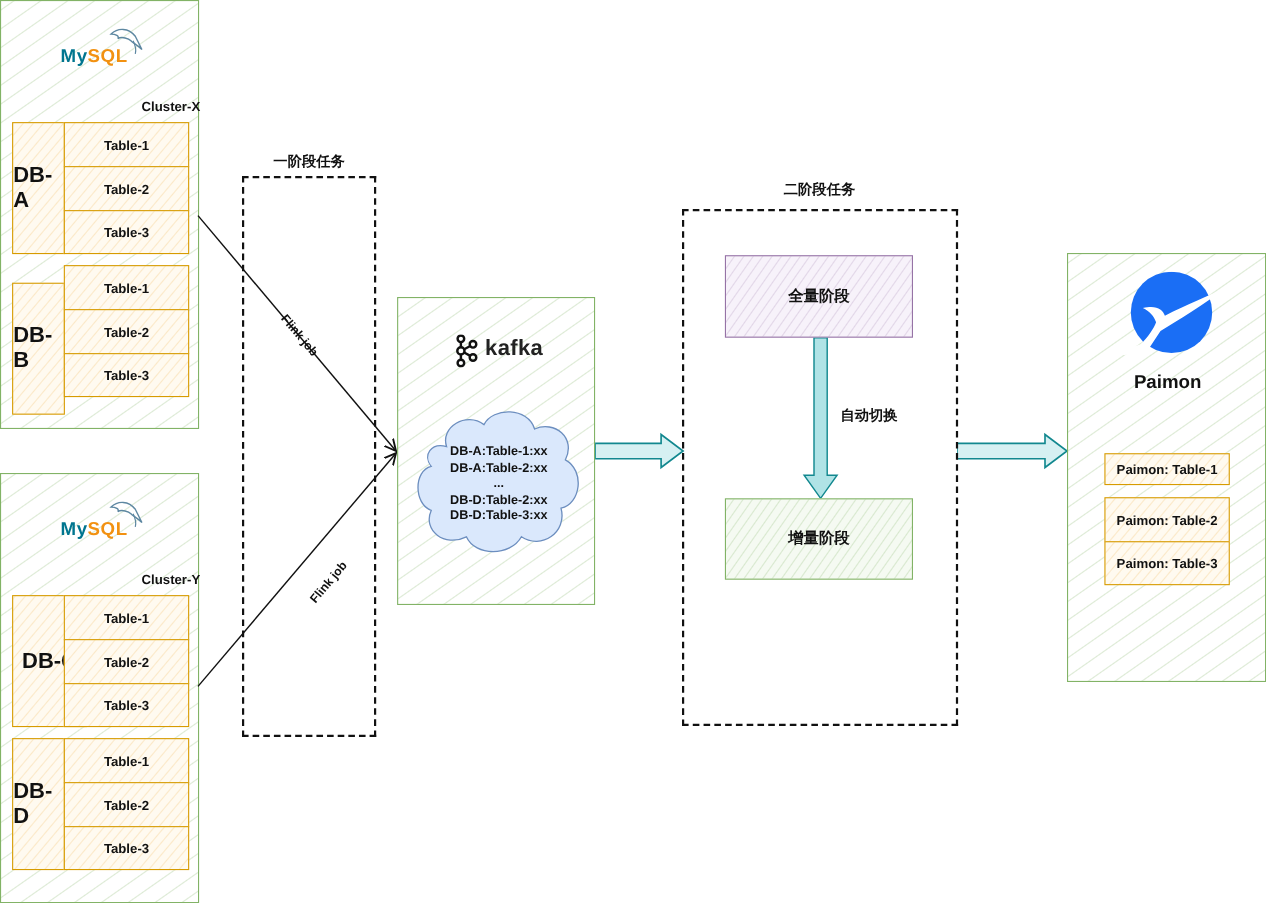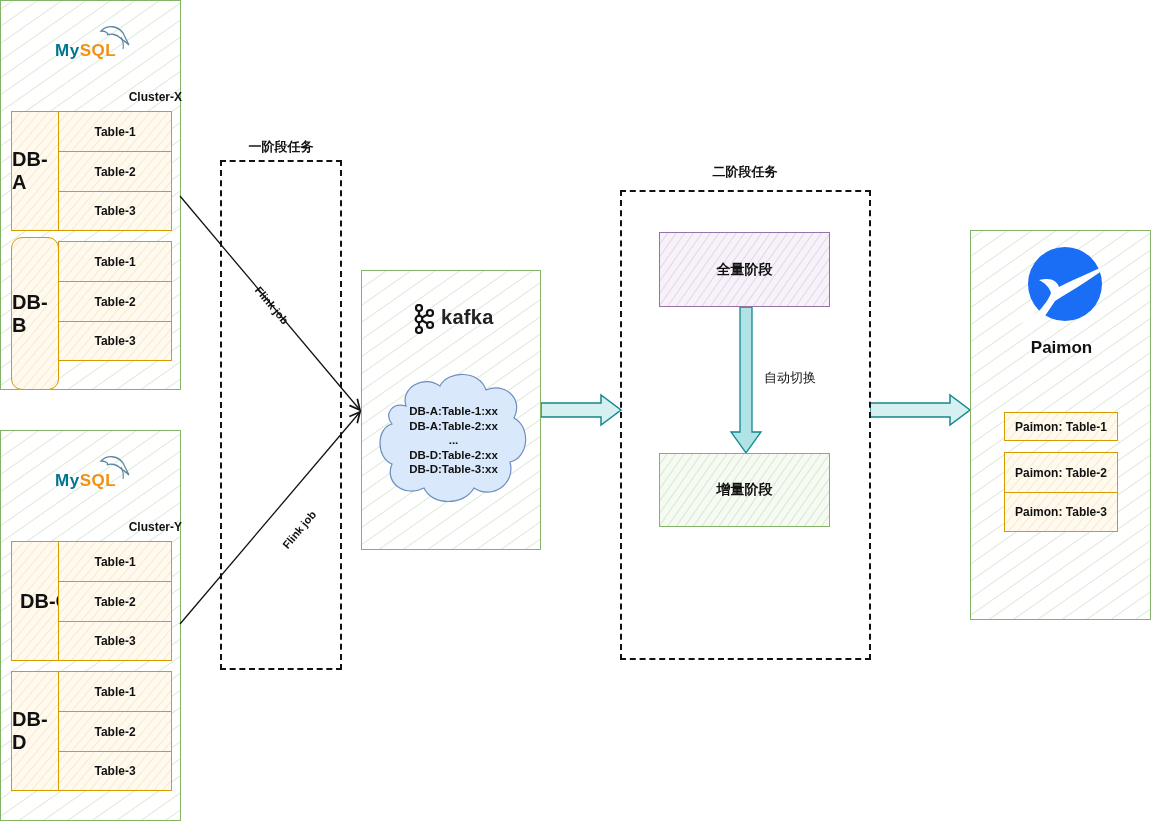--- a/index.html
+++ b/index.html
@@ -51,21 +51,21 @@
   </div>
   <div class="abs cluster-title" style="left:0;top:89px;width:181px;">Cluster-X</div>
 
   <div class="abs orange-cell" style="left:10px;top:110px;width:48px;height:120px;">
       <span class="db-label">DB-A</span>
     </div>
   <div class="abs orange-cell" style="left:57px;top:110px;width:114px;height:41px;">Table-1</div>
   <div class="abs orange-cell" style="left:57px;top:150px;width:114px;height:41px;">Table-2</div>
   <div class="abs orange-cell" style="left:57px;top:190px;width:114px;height:40px;">Table-3</div>
 
-  <div class="abs orange-cell" style="left:10px;top:236px;width:48px;height:153px;border-radius:11px;">
+  <div class="abs orange-cell" style="left:10px;top:256px;width:48px;height:120px;">
       <span class="db-label">DB-B</span>
     </div>
   <div class="abs orange-cell" style="left:57px;top:240px;width:114px;height:41px;">Table-1</div>
   <div class="abs orange-cell" style="left:57px;top:280px;width:114px;height:41px;">Table-2</div>
   <div class="abs orange-cell" style="left:57px;top:320px;width:114px;height:40px;">Table-3</div>
 </div>
 
 <div class="abs green-panel" style="left:0;top:430px;width:181px;height:391px;">
   <div class="abs" style="left:54px;top:28px;width:80px;height:36px;">
     <svg class="abs" style="left:42px;top:-6px;" width="34" height="30" viewBox="0 0 34 30">
@@ -146,21 +146,21 @@
 </svg>
 
 <div class="abs stage-title" style="left:620px;top:163px;width:250px;">二阶段任务</div>
 <div class="abs dashed" style="left:620px;top:190px;width:251px;height:470px;"></div>
 
 <div class="abs phase-box phase-full" style="left:659px;top:232px;width:171px;height:75px;">全量阶段</div>
 
 <svg class="abs" style="left:728px;top:307px;" width="36" height="148" viewBox="0 0 36 148">
   <path d="M12 0 L24 0 L24 125 L33 125 L18 146 L3 125 L12 125 Z" fill="#b0e3e6" stroke="#12888f" stroke-width="1.3"></path>
 </svg>
-<div class="abs" style="left:764px;top:369px;font-size:13px;font-weight:normal;">自动切换</div>
+<div class="abs" style="left:764px;top:369px;font-size:13px;font-weight:bold;">自动切换</div>
 
 <div class="abs phase-box phase-inc" style="left:659px;top:453px;width:171px;height:74px;">增量阶段</div>
 
 <div class="abs green-panel" style="left:970px;top:230px;width:181px;height:390px;">
   <svg class="abs" style="left:36px;top:16px;" width="110" height="80" viewBox="0 0 110 80">
     <circle cx="58" cy="37" r="37" fill="#1a6ef5"></circle>
     <path d="M32 33 C44 30, 50 34, 52 40 C72 30, 92 22, 108 14 C88 30, 64 44, 48 54 C44 60, 40 66, 36 72 C30 74, 20 76, 4 76 C14 72, 24 68, 30 66 C36 60, 42 52, 44 46 C42 40, 38 36, 32 33 Z" fill="#ffffff"></path>
   </svg>
   <div class="abs" style="left:0;top:107px;width:181px;text-align:center;font-size:17px;font-weight:bold;">Paimon</div>
 

